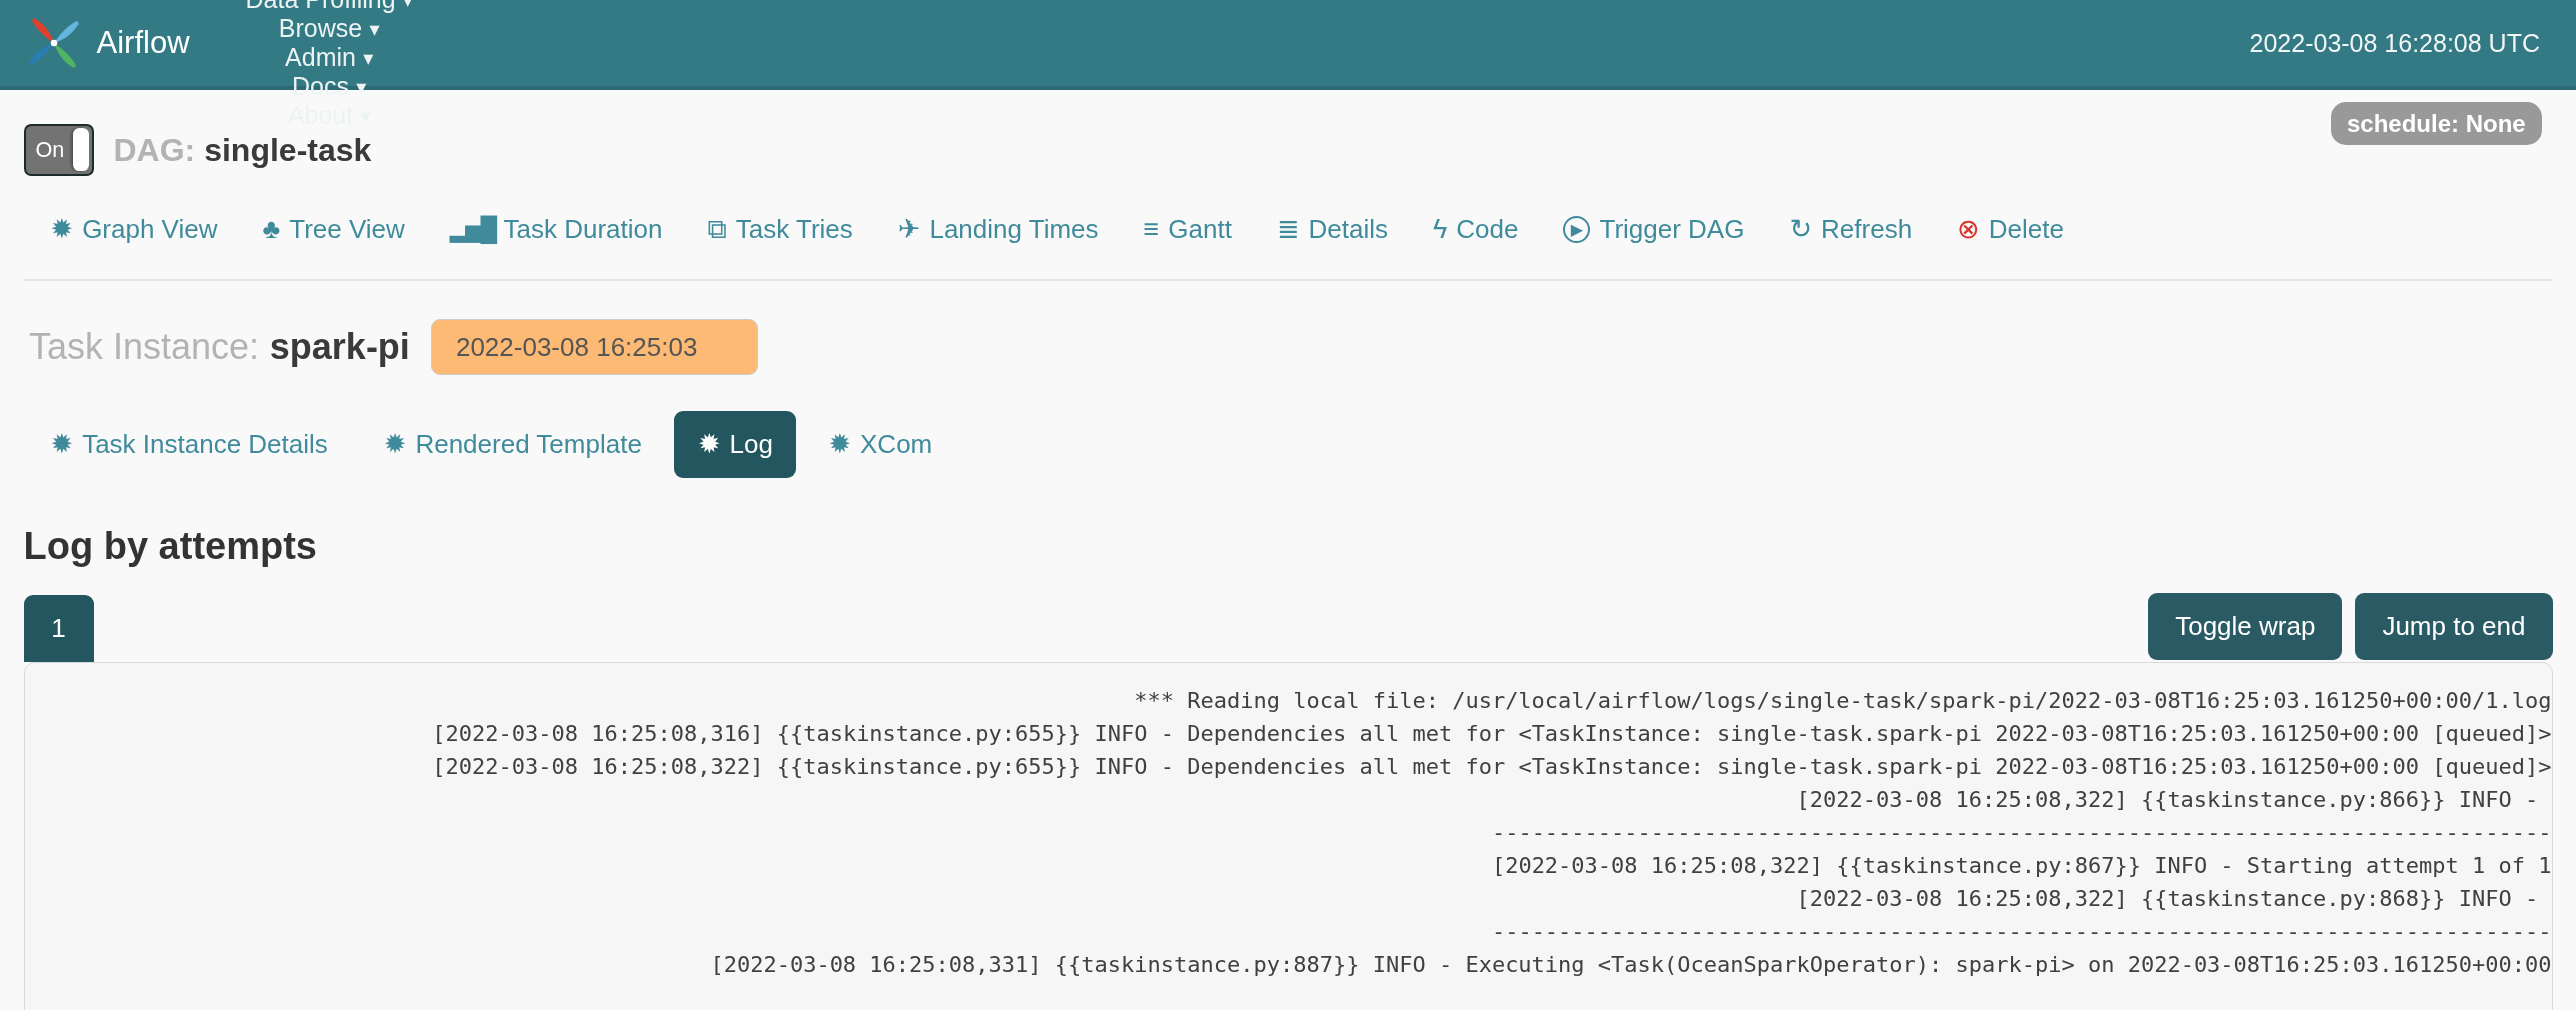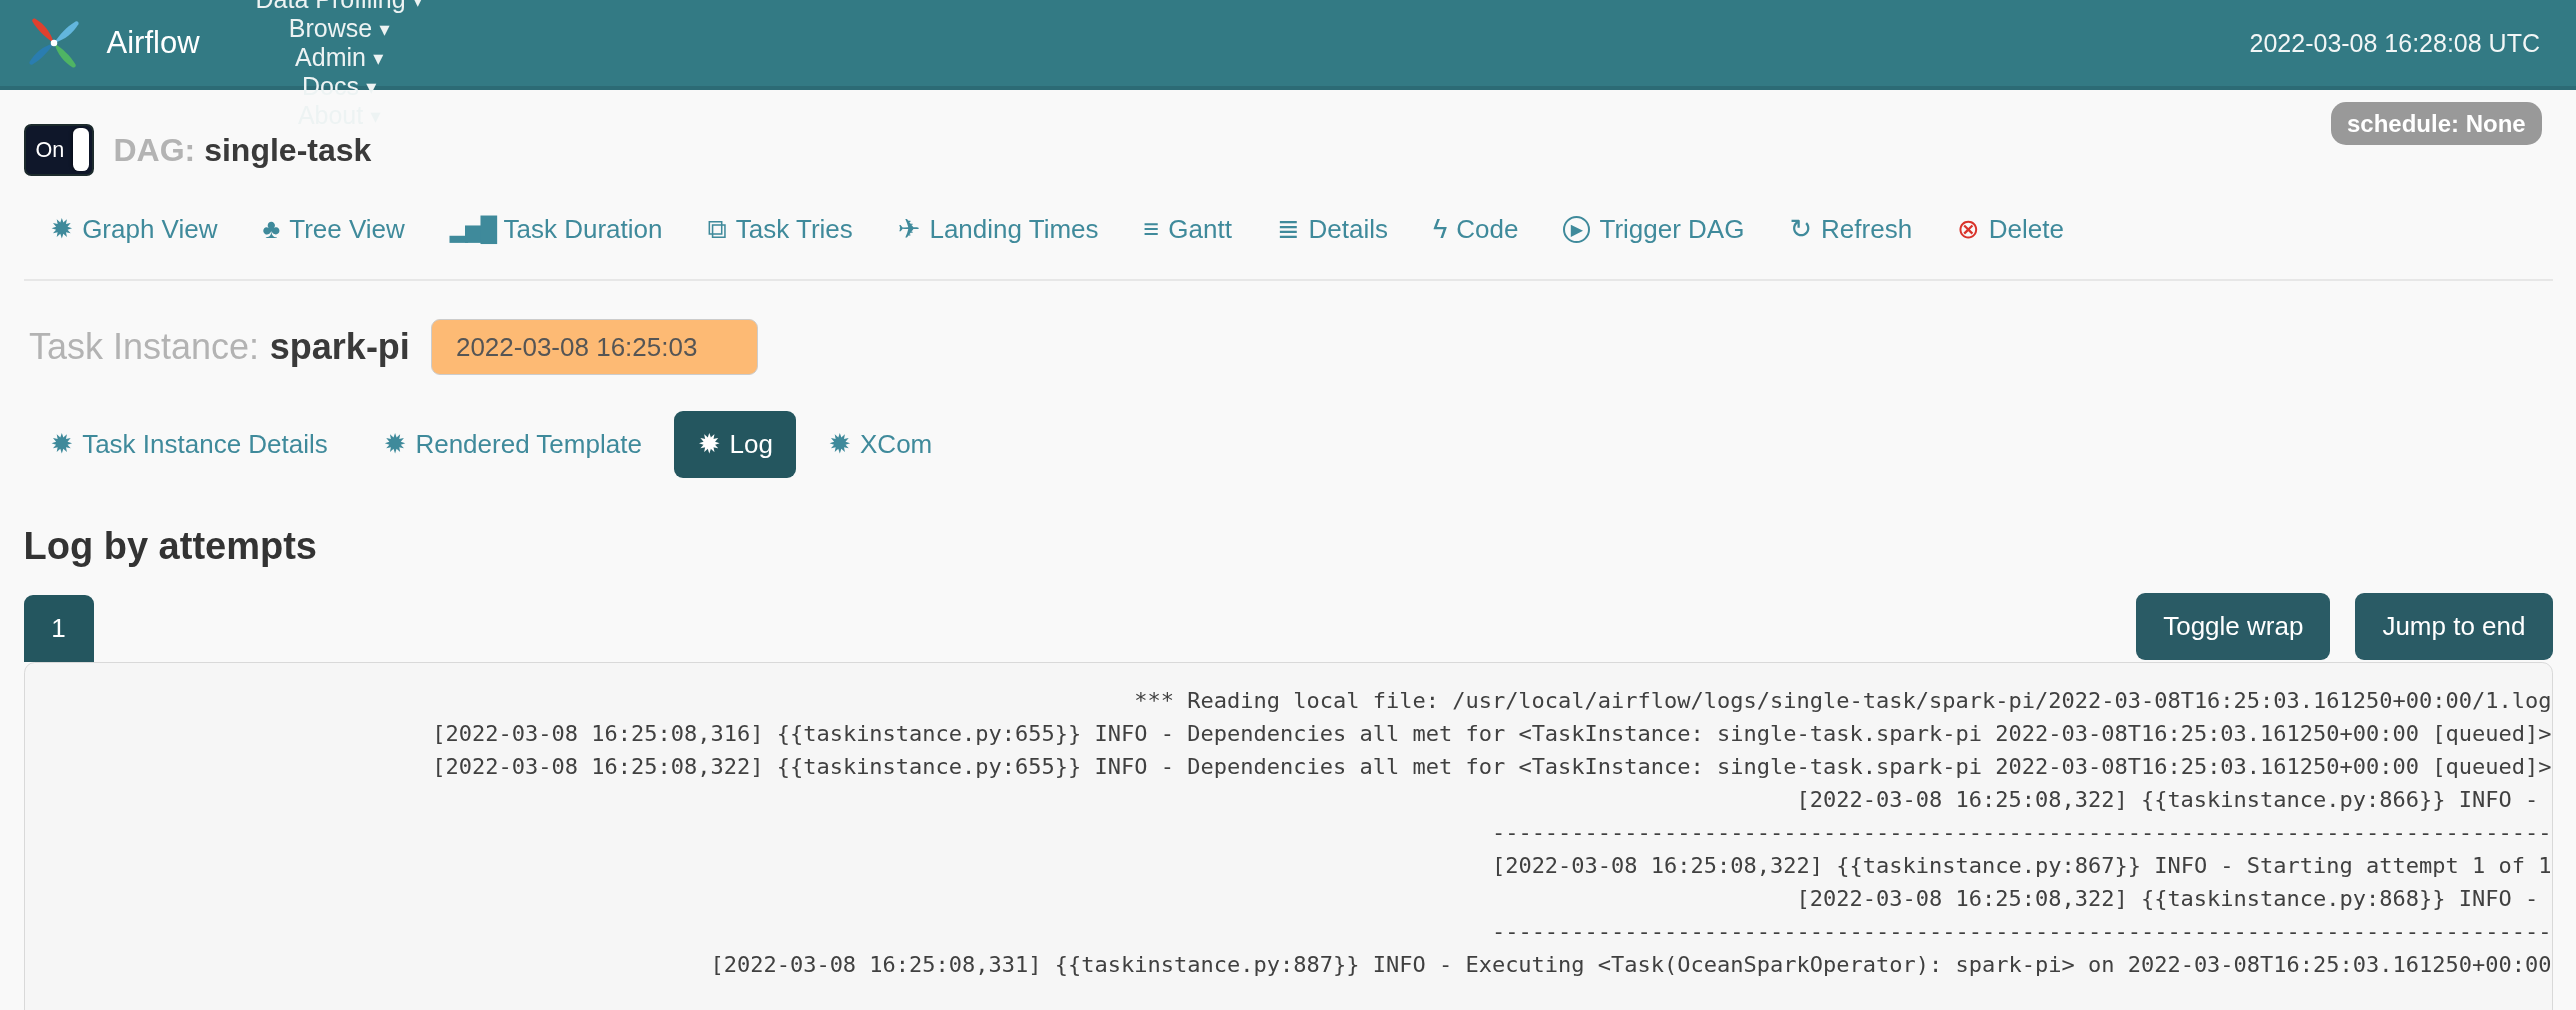--- a/index.html
+++ b/index.html
@@ -14,34 +14,34 @@
   .navbar {
     height: 90px;
     background: #337a84;
     border-bottom: 4.5px solid #2c6b75;
     display: flex;
     align-items: center;
     padding: 0 36px 0 23.5px;
   }
   .brand { display: flex; align-items: center; cursor: pointer; }
   .brand svg { width: 60px; height: 60px; }
-  .brand-label { color: #ffffff; font-size: 31px; margin-left: 23px; }
+  .brand-label { color: #ffffff; font-size: 31px; margin-left: 13px; }
   .nav-items { list-style: none; display: flex; align-items: center; margin-left: 56px; flex-direction: column; }
   .nav-items li { margin-right: 58px; cursor: pointer; }
   .nav-link { color: #edf3f3; font-size: 25px; text-decoration: none; display: inline-flex; align-items: center; }
   .caret { font-size: 20px; margin-left: 7.2px; color: #edf3f3; }
   .nav-clock { margin-left: auto; color: #f2f6f6; font-size: 25px; }
 
   
   .content { padding: 0 23.5px; }
 
   .dag-header { margin-top: 34px; display: flex; align-items: center; position: relative; }
   .toggle {
     width: 70px; height: 52px;
-    background: #0f172a;
+    background: #737373;
     border: 2.7px solid #1d2b2d;
     border-radius: 7.2px;
     display: flex; align-items: center;
     position: relative;
     cursor: pointer;
     flex: none;
   }
   .toggle-label { color: #ffffff; font-size: 21.6px; margin-left: 10px; }
   .toggle-knob {
     position: absolute; right: 2.7px; top: 1.8px;
@@ -108,21 +108,21 @@
     background: #24565f; color: #ffffff;
     border-radius: 9px 9px 0 0;
     display: flex; align-items: center; justify-content: center;
     font-size: 26px; cursor: pointer;
   }
   .attempt-spacer { flex: 1; }
   .wrap-btn {
     background: #2a5b65; color: #ffffff;
     font-size: 26px; border: none; cursor: pointer;
     padding: 18px 27px; border-radius: 9px;
-    margin-left: 25px; margin-bottom: 1.8px;
+    margin-left: 13px; margin-bottom: 1.8px;
     font-family: "Liberation Sans", sans-serif;
   }
 
   .log-box {
     border: 1.8px solid #d9d9d9;
     border-radius: 10.8px;
     background: #f6f6f6;
     padding: 21.6px 0 21.6px 27px;
     height: 361px;
     overflow: hidden;

